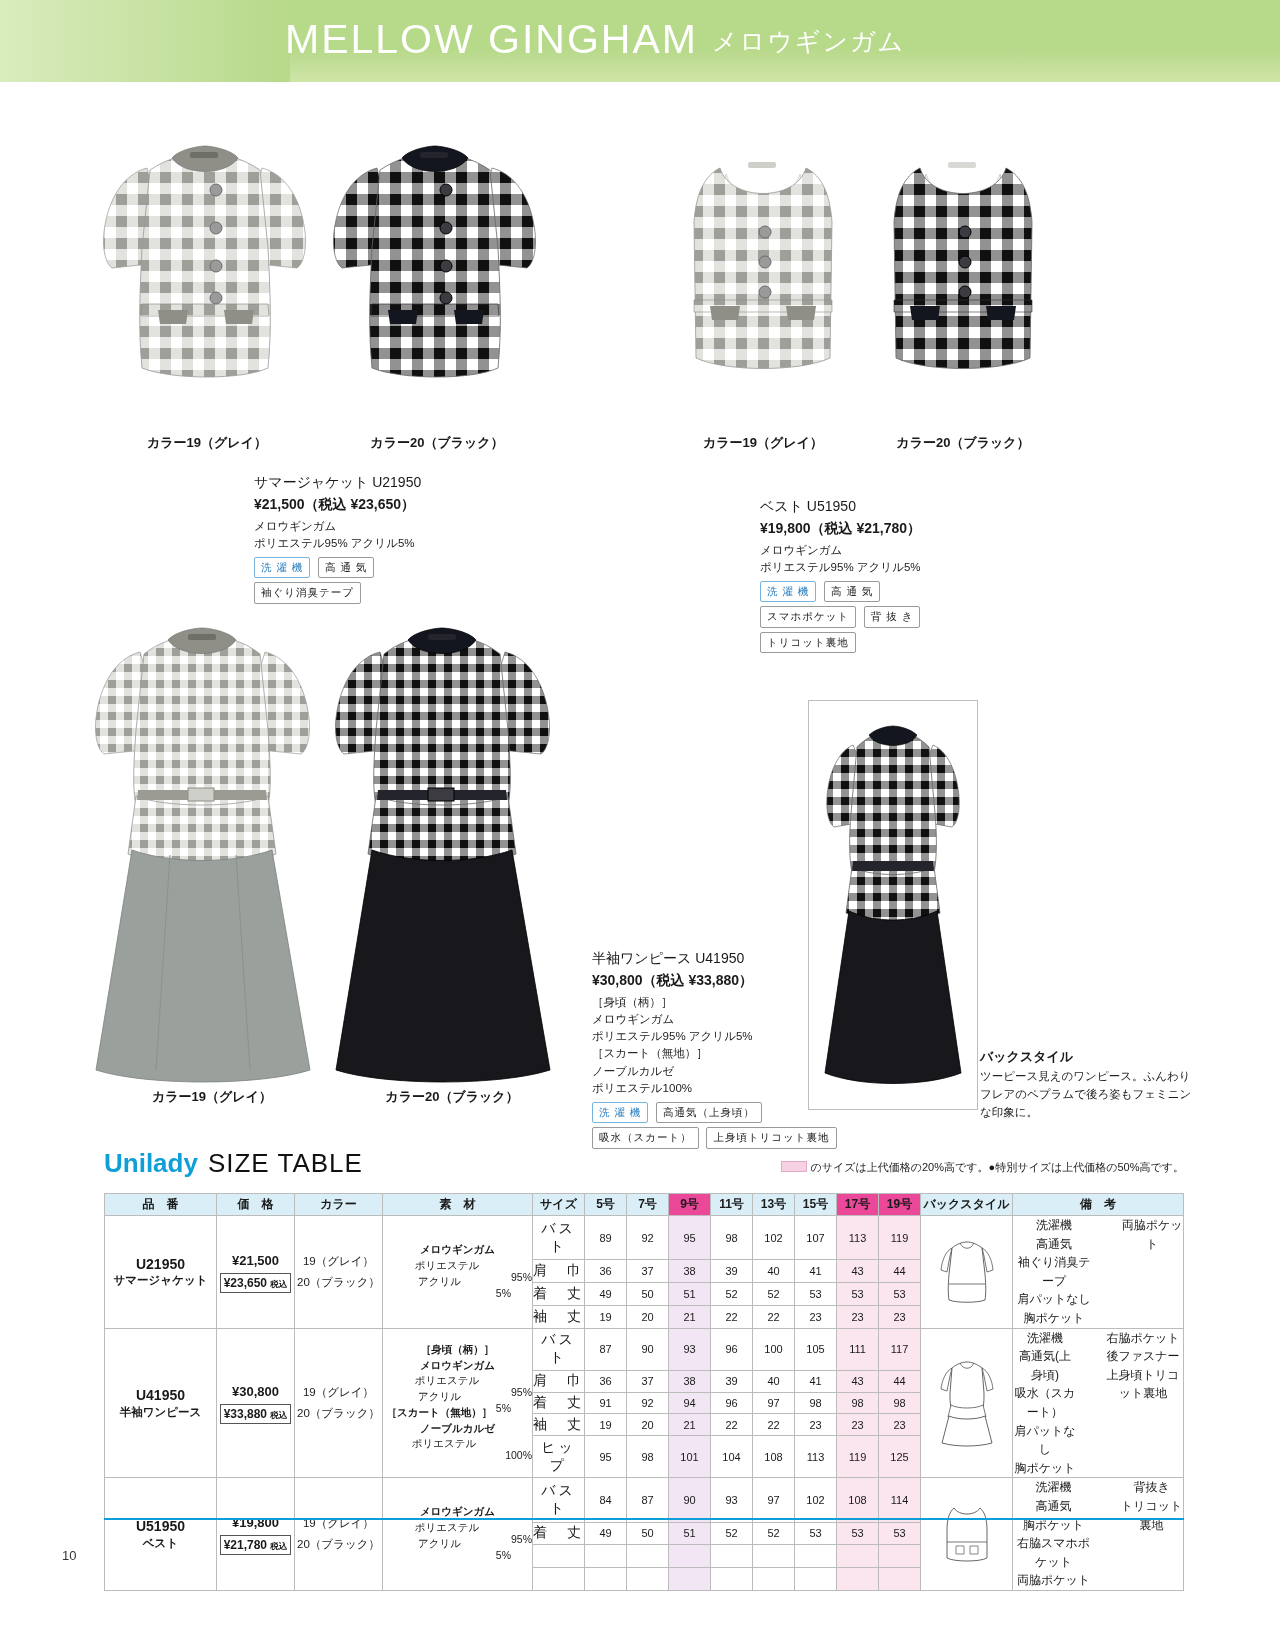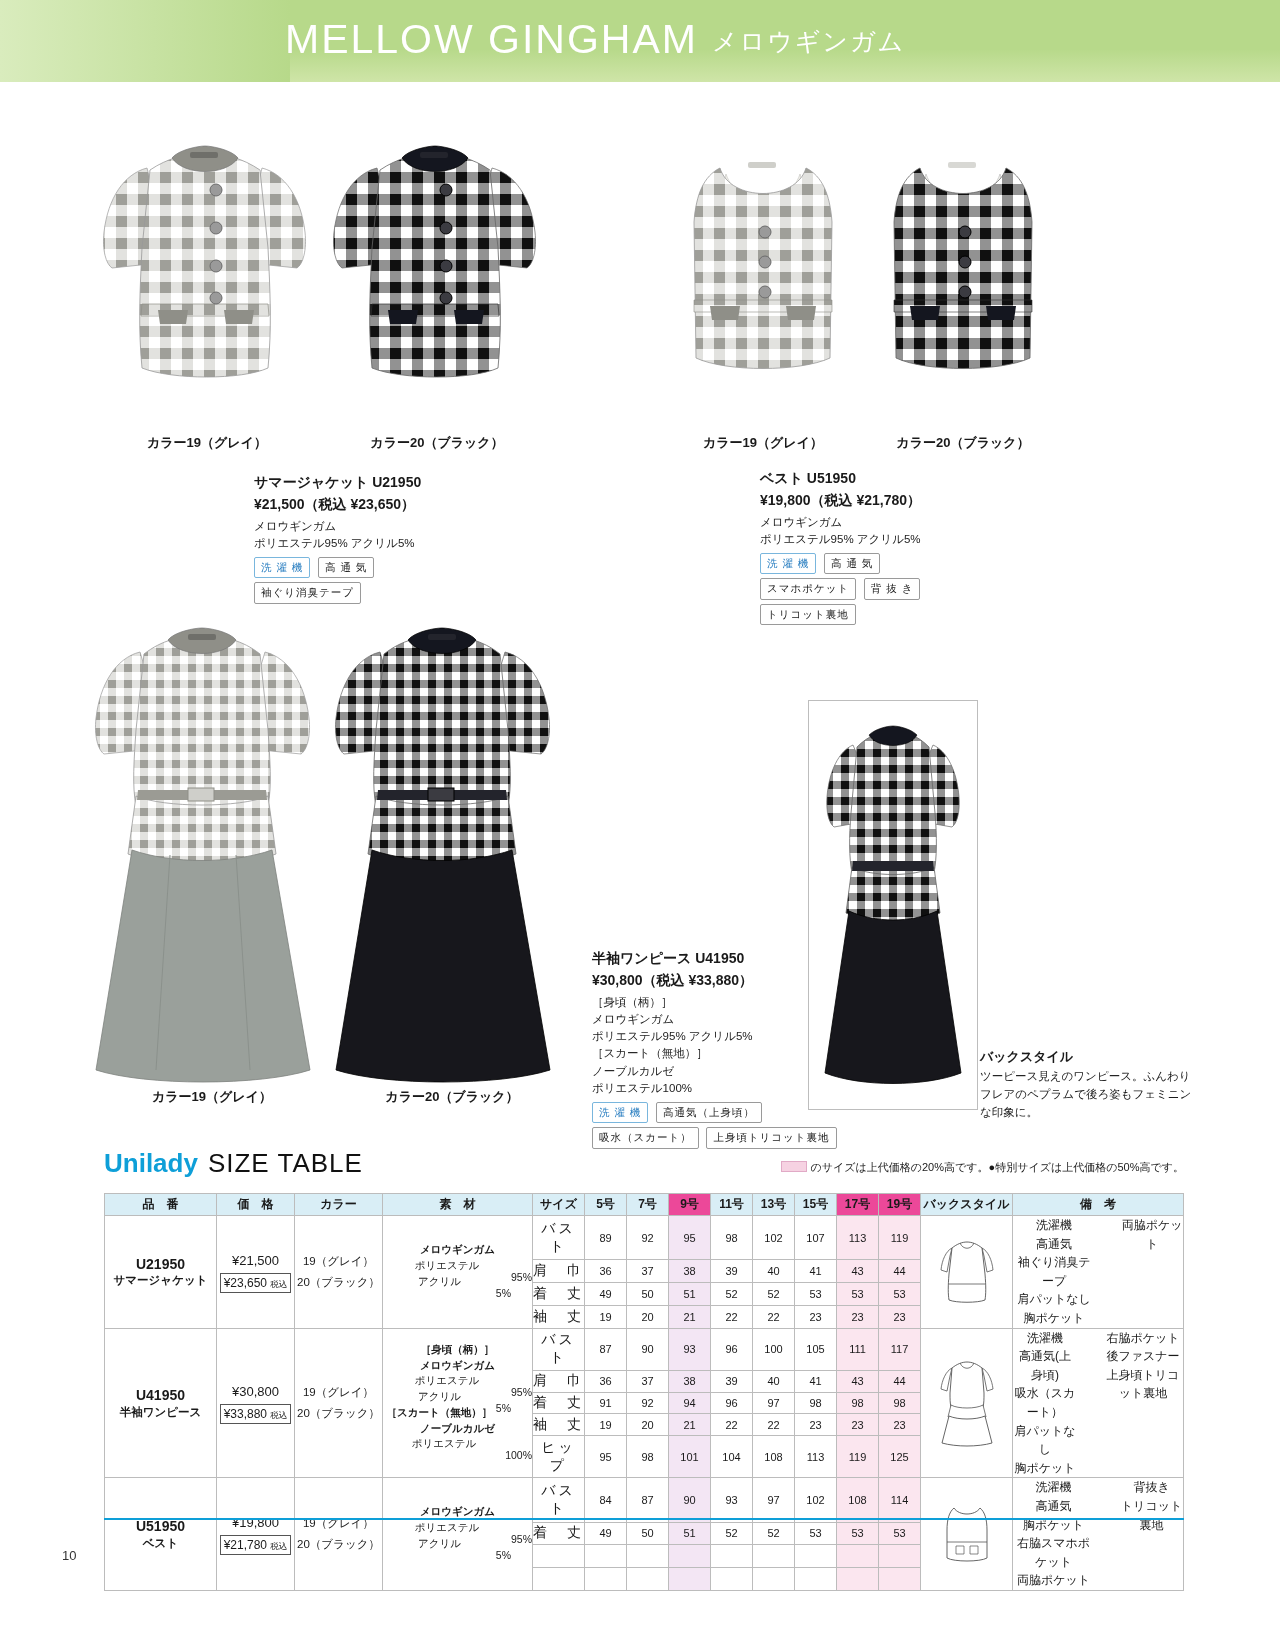--- a/index.html
+++ b/index.html
@@ -28,21 +28,21 @@
   .header-title .en { font-family:"Liberation Sans", sans-serif; }
   .header-title .jp { font-size:25px; margin-left:14px; letter-spacing:2px; vertical-align:3px;}
 
   
   .garment { position:absolute; }
   .caption {
     position:absolute; text-align:center; font-size:13px; font-weight:bold; letter-spacing:0px;
   }
 
   .info { position:absolute; font-size:13px; line-height:1.45; }
-  .info .name { font-size:14px; font-weight:bold; letter-spacing:0px;}
+  .info .name { font-size:14px; font-weight:normal; letter-spacing:0px;}
   .info .price { font-size:14px; font-weight:bold; margin-top:2px;}
   .info .mat { font-size:11.5px; color:#222; margin-top:3px; line-height:1.5;}
 
   .tagrow { margin-top:5px; }
   .tag {
     display:inline-block; border:1px solid #9a9a9a; border-radius:2px;
     font-size:10.5px; padding:2px 6px; margin:0 4px 4px 0; background:#fff; letter-spacing:1px;
   }
   .tag.blue { color:#2b7fc1; border-color:#79b6dd; }
 
@@ -60,21 +60,21 @@
   .st-title .blk { color:#111; font-weight:normal; margin-left:10px; letter-spacing:1px;}
   .st-note { position:absolute; right:0; top:12px; font-size:11px; }
   .swatch-pink { display:inline-block; width:26px; height:11px; background:#f6d2e2; border:1px solid #e1aac6; vertical-align:-1px; margin-right:3px;}
 
   table.sz { border-collapse:collapse; width:1080px; margin-top:14px; font-size:11px; }
   table.sz th, table.sz td { border:1px solid #bcbcbc; text-align:center; padding:0; }
   table.sz thead th { background:#d9eef6; font-weight:bold; height:22px; font-size:12px;}
   table.sz thead th.pink { background:#ec4899; }
   td.code { font-size:14px; font-weight:bold; line-height:1.35; }
   td.code .sub { font-size:11.5px; font-weight:bold; display:block; }
-  td.price { font-size:13px; font-weight:normal; line-height:1.5; }
+  td.price { font-size:13px; font-weight:bold; line-height:1.5; }
   td.price .boxed { display:inline-block; border:1px solid #555; padding:0px 3px; font-size:12px; margin-top:2px;}
   td.price .zei { font-size:8.5px; }
   td.color { font-size:11.5px; line-height:1.8; }
   td.mat { font-size:10.5px; text-align:left; padding:4px 6px; line-height:1.5; }
   td.mat .r { float:right;margin-top:12px; }
   td.lbl { font-size:14px; letter-spacing:3px; height:19px;}
   td.num { width:42px; }
   td.col9 { background:#f3e6f4; }
   td.col17, td.col19 { background:#fbe6ef; }
   td.remark { font-size:12px; text-align:left; padding:4px 8px; line-height:1.55; vertical-align:top;}
@@ -204,21 +204,21 @@
   <rect x="100" y="22" width="28" height="6" rx="2" fill="#d8d8d4"></rect>
 </svg>
 
 <div class="caption" style="left:668px; top:434px; width:190px;">
   <span>カラー19（グレイ）</span>
 </div>
 <div class="caption" style="left:868px; top:434px; width:190px;">
   <span>カラー20（ブラック）</span>
 </div>
 
-<div class="info" style="left:760px; top:468px; width:280px;">
+<div class="info" style="left:760px; top:496px; width:280px;">
   <div class="name">ベスト U51950</div>
   <div class="price">¥19,800（税込 ¥21,780）</div>
   <div class="mat">
     <div>メロウギンガム</div>
     <div>ポリエステル95% アクリル5%</div>
   </div>
   <div class="tagrow">
     <span class="tag blue">洗 濯 機</span>
     <span class="tag">高 通 気</span>
     <br>

